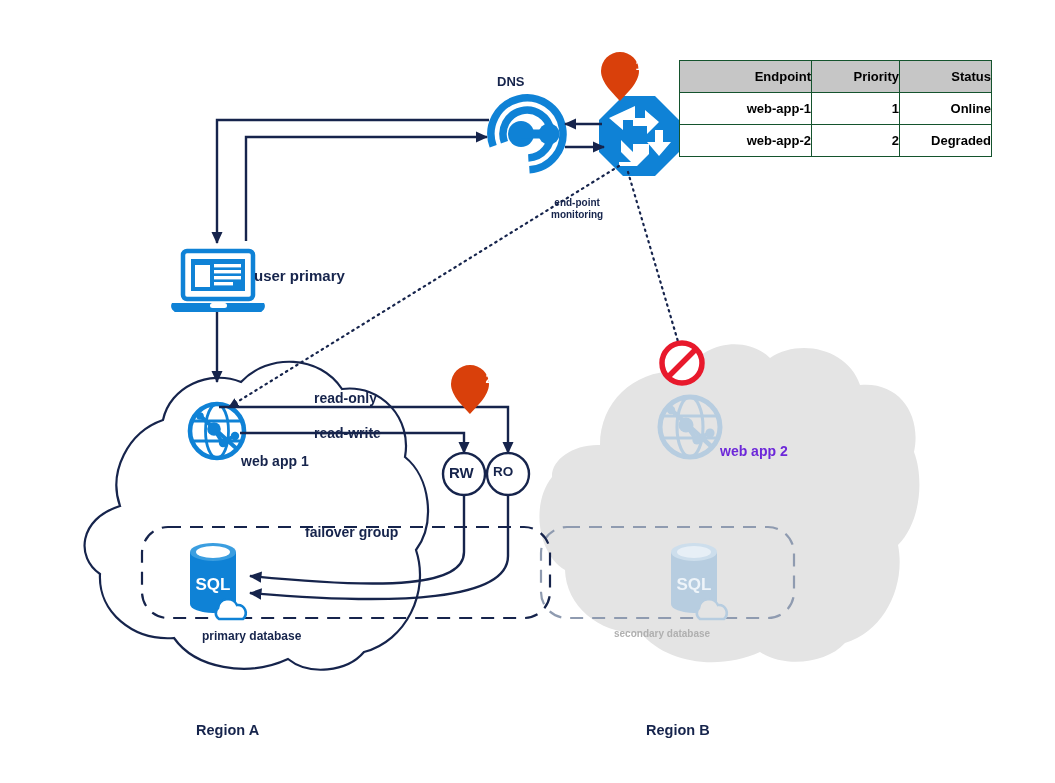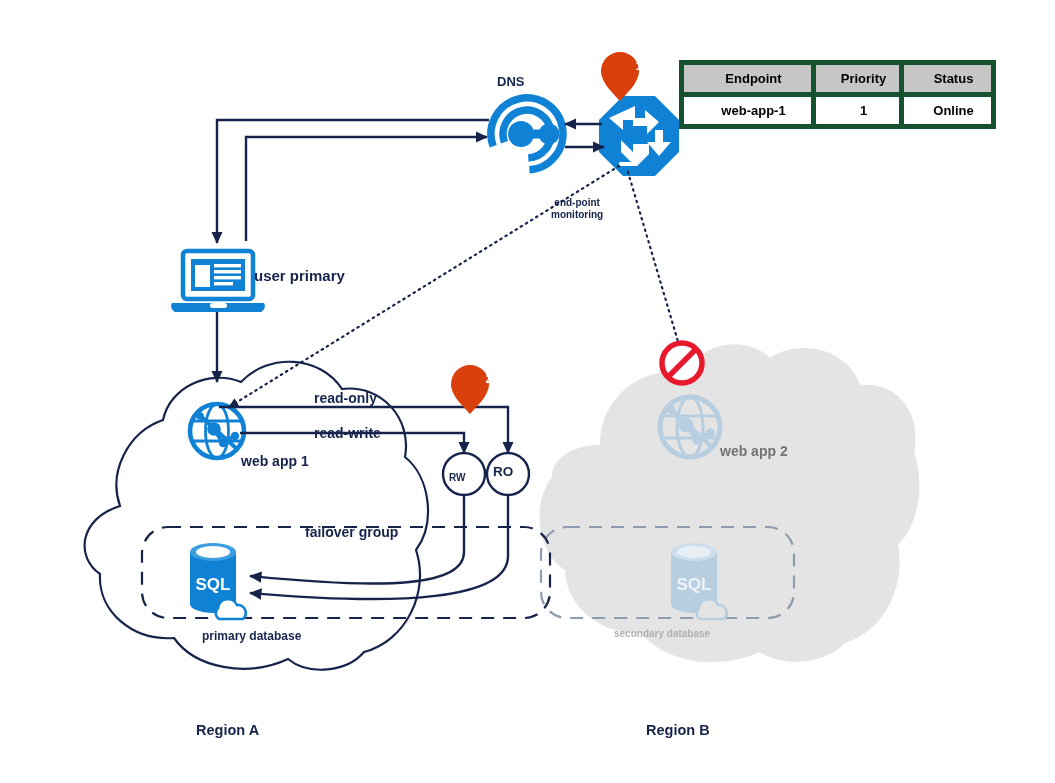--- a/index.html
+++ b/index.html
@@ -39,26 +39,26 @@
     margin: 0 0 6px 3px;
     letter-spacing: .1px;
   }
   table.tm-table {
     border-collapse: collapse;
     width: 312px;
     table-layout: fixed;
   }
   table.tm-table th,
   table.tm-table td {
-    border: 5px solid #14532d;
+    border: 1px solid #14532d;
     font-size: 13px;
     font-weight: bold;
     height: 32px;
     padding: 0 0 0 12px;
-    text-align: center;
+    text-align: right;
     color: #000000;
     background: #ffffff;
     box-sizing: border-box;
   }
   table.tm-table th {
     background: #c6c6c6;
   }
   table.tm-table col.c-endpoint { width: 132px; }
   table.tm-table col.c-priority { width: 88px; }
   table.tm-table col.c-status   { width: 92px; }
@@ -76,23 +76,23 @@
   .lbl-dns          { left: 497px; top: 74px;  font-size: 13px; }
   .lbl-endpoint-mon { left: 551px; top: 197px; font-size: 10px; text-align: center;}
   .lbl-user-device  { left: 254px; top: 267px; font-size: 15px; }
   .lbl-read-only    { left: 314px; top: 390px; font-size: 14px; }
   .lbl-read-write   { left: 314px; top: 425px; font-size: 14px; }
   .lbl-webapp1      { left: 241px; top: 453px; font-size: 14px; }
   .lbl-failover     { left: 305px; top: 524px; font-size: 14px; }
   .lbl-primarydb    { left: 158px; top: 629px; font-size: 12px; margin-left: 44px; }
   .lbl-regiona      { left: 196px; top: 722px; font-size: 14.5px; }
   .lbl-regionb      { left: 646px; top: 722px; font-size: 14.5px; }
-  .lbl-webapp2      { left: 720px; top: 443px; font-size: 14px; color: #737373; text-align: center; }
+  .lbl-webapp2      { left: 720px; top: 443px; font-size: 14px; color: #6d28d9; text-align: center; }
   .lbl-secondarydb  { left: 614px; top: 628px; font-size: 10px; color: #b0b0b0; }
-  .lbl-rw           { left: 449px; top: 464px; font-size: 10px; margin-top: 8px; }
+  .lbl-rw           { left: 449px; top: 464px; font-size: 15px; }
   .lbl-ro           { left: 493px; top: 464px; font-size: 13.5px; }
 
   .pin-num {
     position: absolute;
     color: #ffffff;
     font-size: 13px;
     font-weight: bold;
     text-align: center;
     width: 20px;
   }
@@ -323,17 +323,22 @@
           <th>Priority</th>
           <th>Status</th>
         </tr>
       </thead>
       <tbody>
         <tr>
           <td>web-app-1</td>
           <td>1</td>
           <td class="st-online">Online</td>
         </tr>
+        <tr>
+          <td>web-app-2</td>
+          <td>2</td>
+          <td class="st-degraded">Degraded</td>
+        </tr>
       </tbody>
     </table>
   </div>
 
 </div>
 
 </body></html>

